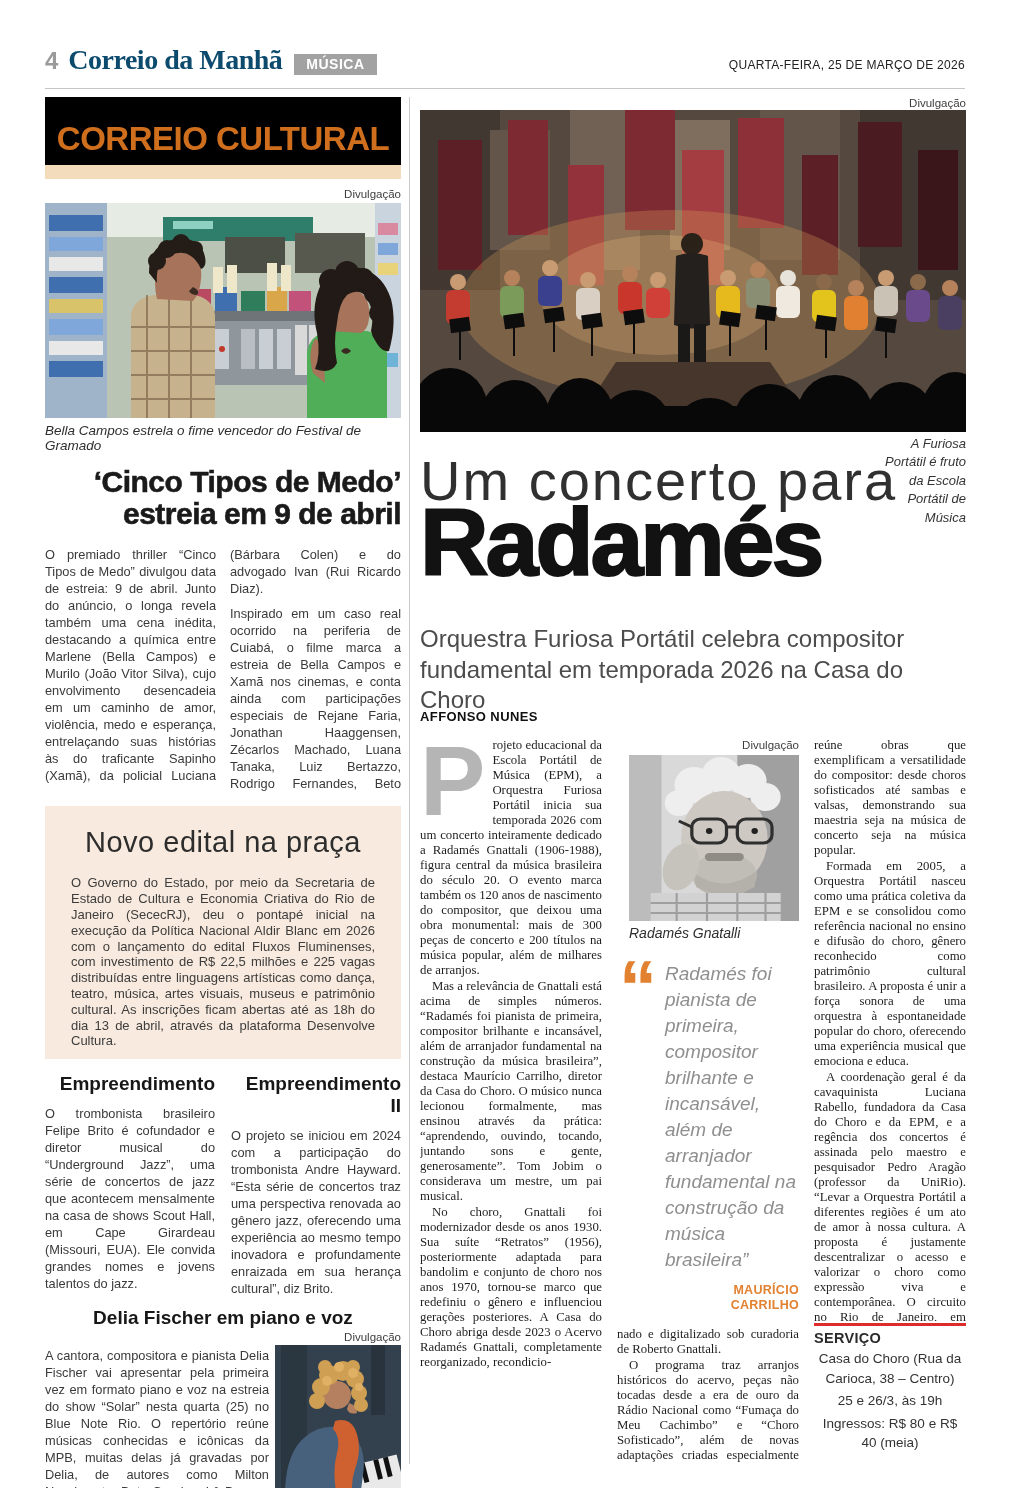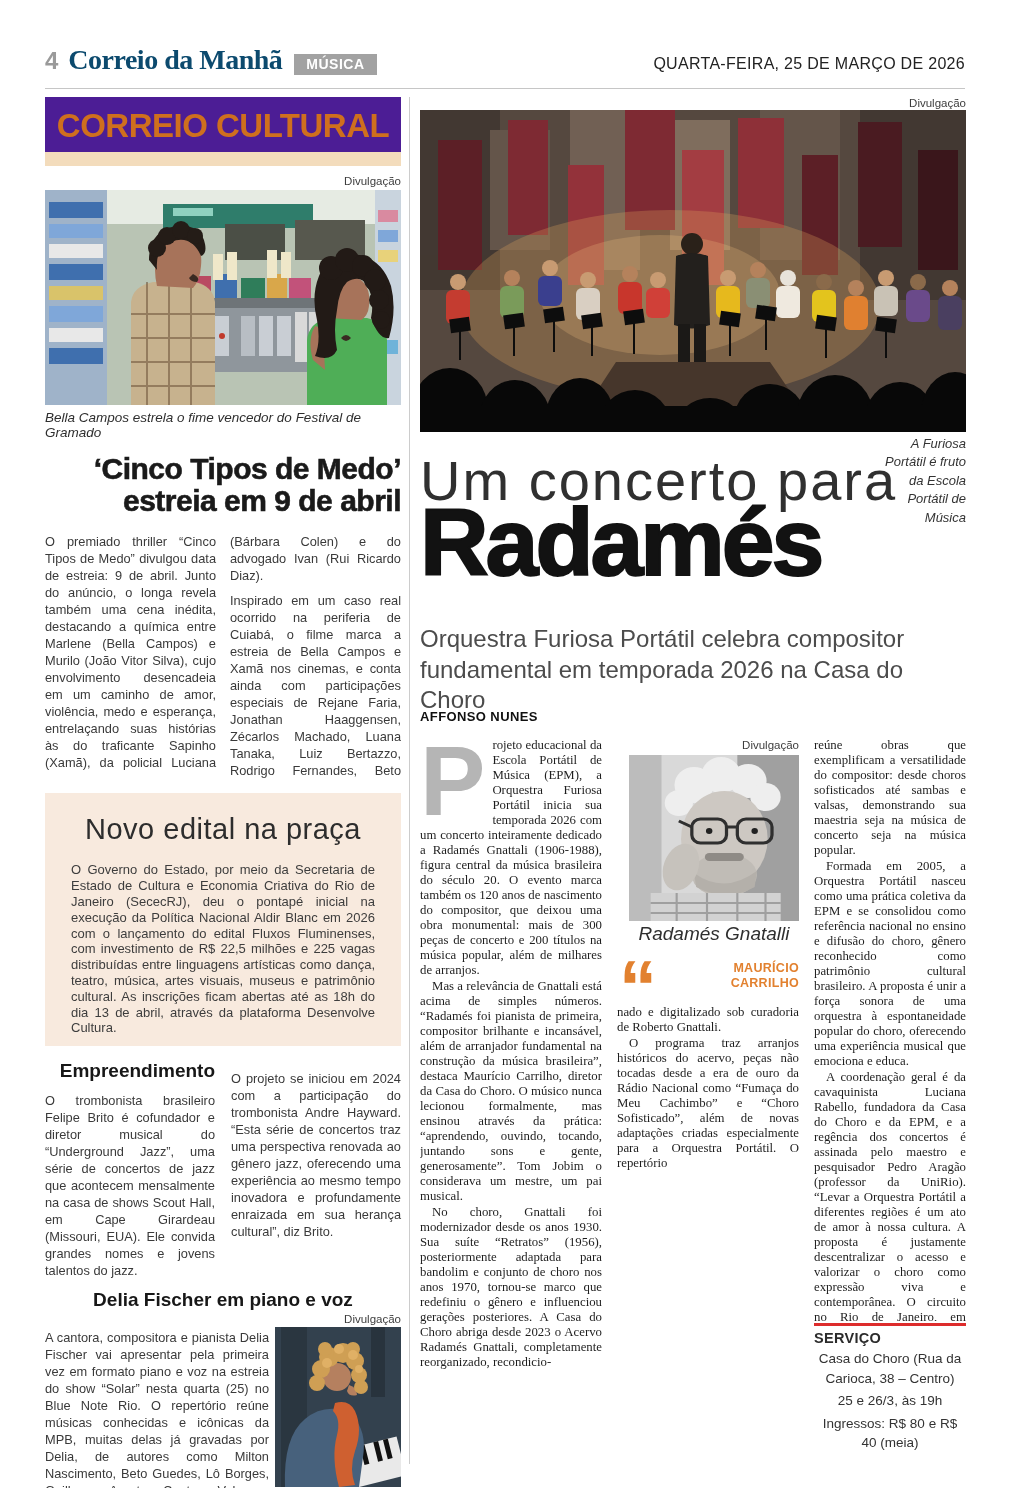--- a/index.html
+++ b/index.html
@@ -4,27 +4,27 @@
 <style>
   * { margin:0; padding:0; box-sizing:border-box; }
   body { background:#e9e9e9; font-family:"Liberation Sans", sans-serif; }
   #page { position:relative; width:1010px; height:1488px; background:#ffffff; margin:0 auto; overflow:hidden; }
 
   
   .header { position:absolute; left:45px; top:44px; width:920px; display:flex; align-items:baseline; }
   .pgnum { font-size:24px; font-weight:700; color:#9a9a9a; margin-right:10px; }
   .masthead { font-family:"Liberation Serif", serif; font-size:28px; font-weight:700; color:#0c4a6e; letter-spacing:-0.5px; }
   .badge { background:#a2a2a2; color:#ffffff; font-size:14px; font-weight:700; letter-spacing:0.5px; padding:2px 12px 3px; margin-left:12px; }
-  .hdate { margin-left:auto; font-size:16px; color:#222; letter-spacing:0.3px; }
+  .hdate { margin-left:auto; font-size:12px; color:#222; letter-spacing:0.3px; }
   .hrule { position:absolute; left:45px; top:88px; width:920px; height:1px; background:#c6c6c6; }
   .vrule { position:absolute; left:409px; top:97px; width:1px; height:1367px; background:#cccccc; }
 
   
   .leftcol { position:absolute; left:45px; top:97px; width:356px; }
-  .banner { background:#4c1d95; padding-top:9px; }
+  .banner { background:#000000; padding-top:22px; }
   .banner-text { display:block; text-align:center; font-size:33px; font-weight:800; letter-spacing:-0.5px; color:#cf6f1e; line-height:1.2; }
   .banner-strip { height:14px; background:#f3dcbc; margin-top:6px; }
   .credit { font-size:11.5px; color:#3d3d3d; text-align:right; }
   .lc-credit1 { margin-top:9px; }
   .photo-frame { width:100%; overflow:hidden; }
   .film-photo { margin-top:3px; height:215px; }
   .caption { font-size:13.5px; font-style:italic; color:#2e2e2e; margin-top:5px; }
   .lc-headline { margin-top:13px; text-align:right; font-size:30px; line-height:1.08; font-weight:800; color:#1a1a1a; letter-spacing:-0.5px; white-space:pre-line; -webkit-text-stroke:0.6px #1a1a1a; }
   .lc-body { margin-top:16px; height:248px; column-count:2; column-gap:14px; font-size:12.8px; line-height:17px; color:#3a3a3a; text-align:justify; overflow:hidden; }
   .lc-body p + p { margin-top:8px; }
@@ -55,21 +55,21 @@
   .mcol { position:absolute; top:641px; font-family:"Liberation Serif", serif; font-size:12.8px; line-height:15px; color:#1e1e1e; text-align:justify; }
   .mcol p.ind { text-indent:12px; }
   .mcol p + p { margin-top:1px; }
   .mcol1 { left:0; width:182px; height:724px; overflow:hidden; }
   .mcol2 { left:197px; width:182px; height:724px; overflow:hidden; }
   .mcol3 { left:394px; width:152px; height:583px; overflow:hidden; }
   .dropcap { float:left; font-family:"Liberation Sans", sans-serif; font-size:98px; line-height:74px; font-weight:700; color:#b5b5b5; padding:6px 7px 2px 0; }
 
   .m2-credit { font-family:"Liberation Sans", sans-serif; font-size:11.5px; color:#3d3d3d; text-align:right; }
   .portrait { height:166px; margin:2px 0 0 12px; }
-  .portrait-caption { font-family:"Liberation Sans", sans-serif; font-size:19px; font-style:italic; color:#2e2e2e; margin:5px 0 0 12px; text-align:center; }
+  .portrait-caption { font-family:"Liberation Sans", sans-serif; font-size:14px; font-style:italic; color:#2e2e2e; margin:5px 0 0 12px; text-align:left; }
   .pullquote { position:relative; margin:20px 0 14px 6px; padding-left:42px; font-family:"Liberation Sans", sans-serif; text-align:left; }
   .qmark { position:absolute; left:-4px; top:-12px; font-size:76px; font-weight:800; color:#e2812f; line-height:1; }
   .pullquote p { font-size:19px; line-height:26px; font-style:italic; font-weight:300; color:#8f8f8f; }
   .quote-attr { margin-top:10px; font-size:12.5px; font-weight:800; letter-spacing:0.3px; color:#e2812f; text-align:right; }
 
   .service { position:absolute; left:394px; top:1226px; width:152px; font-family:"Liberation Sans", sans-serif; }
   .service-rule { height:3px; background:#dd2c2c; }
   .service-title { margin-top:7px; font-size:18px; font-weight:800; line-height:1.14; color:#111; letter-spacing:-0.2px; white-space:pre-line; }
   .service-label { margin-top:4px; font-size:14.5px; font-weight:700; color:#2b2b2b; letter-spacing:0.3px; }
   .service-line { margin-top:3px; font-size:13.5px; line-height:1.45; color:#333; white-space:pre-line;text-align:center; }
@@ -194,20 +194,21 @@
       <h3 class="edital-title">Novo edital na praça</h3>
       <p class="edital-body">O Governo do Estado, por meio da Secretaria de Estado de Cultura e Economia Criativa do Rio de Janeiro (SececRJ), deu o pontapé inicial na execução da Política Nacional Aldir Blanc em 2026 com o lançamento do edital Fluxos Fluminenses, com investimento de R$ 22,5 milhões e 225 vagas distribuídas entre linguagens artísticas como dança, teatro, música, artes visuais, museus e patrimônio cultural. As inscrições ficam abertas até as 18h do dia 13 de abril, através da plataforma Desenvolve Cultura.</p>
     </div>
 
     <div class="emp-row">
       <div class="emp">
         <h4 class="emp-title">Empreendimento</h4>
         <p class="emp-body">O trombonista brasileiro Felipe Brito é cofundador e diretor musical do “Underground Jazz”, uma série de concertos de jazz que acontecem mensalmente na casa de shows Scout Hall, em Cape Girardeau (Missouri, EUA). Ele convida grandes nomes e jovens talentos do jazz.</p>
       </div>
       <div class="emp">
+        <h4 class="emp-title">Empreendimento II</h4>
         <p class="emp-body">O projeto se iniciou em 2024 com a participação do trombonista Andre Hayward. “Esta série de concertos traz uma perspectiva renovada ao gênero jazz, oferecendo uma experiência ao mesmo tempo inovadora e profundamente enraizada em sua herança cultural”, diz Brito.</p>
       </div>
     </div>
 
     <div class="delia">
       <h4 class="delia-title">Delia Fischer em piano e voz</h4>
       <div class="delia-flex">
         <p class="delia-body">A cantora, compositora e pianista Delia Fischer vai apresentar pela primeira vez em formato piano e voz na estreia do show “Solar” nesta quarta (25) no Blue Note Rio. O repertório reúne músicas conhecidas e icônicas da MPB, muitas delas já gravadas por Delia, de autores como Milton Nascimento, Beto Guedes, Lô Borges, Guilherme Arantes, Caetano Veloso e Gilberto Gil.</p>
         <div class="delia-photo-wrap">
           <div class="credit">Divulgação</div>
@@ -434,20 +435,21 @@
               <line x1="72" y1="138" x2="72" y2="166"></line>
             <line x1="100" y1="138" x2="100" y2="166"></line>
               <line x1="126" y1="138" x2="126" y2="166"></line>
           </g>
         </svg>
       </div>
       <div class="portrait-caption">Radamés Gnatalli</div>
 
       <div class="pullquote">
         <span class="qmark">“</span>
+        <p>Radamés foi pianista de primeira, compositor brilhante e incansável, além de arranjador fundamental na construção da música brasileira”</p>
         <div class="quote-attr">MAURÍCIO CARRILHO</div>
       </div>
 
       <p>nado e digitalizado sob curadoria de Roberto Gnattali.</p>
       <p class="ind">O programa traz arranjos históricos do acervo, peças não tocadas desde a era de ouro da Rádio Nacional como “Fumaça do Meu Cachimbo” e “Choro Sofisticado”, além de novas adaptações criadas especialmente para a Orquestra Portátil. O repertório</p>
     </div>
 
     <div class="mcol mcol3">
       <p>reúne obras que exemplificam a versatilidade do compositor: desde choros sofisticados até sambas e valsas, demonstrando sua maestria seja na música de concerto seja na música popular.</p>
       <p class="ind">Formada em 2005, a Orquestra Portátil nasceu como uma prática coletiva da EPM e se consolidou como referência nacional no ensino e difusão do choro, gênero reconhecido como patrimônio cultural brasileiro. A proposta é unir a força sonora de uma orquestra à espontaneidade popular do choro, oferecendo uma experiência musical que emociona e educa.</p>

